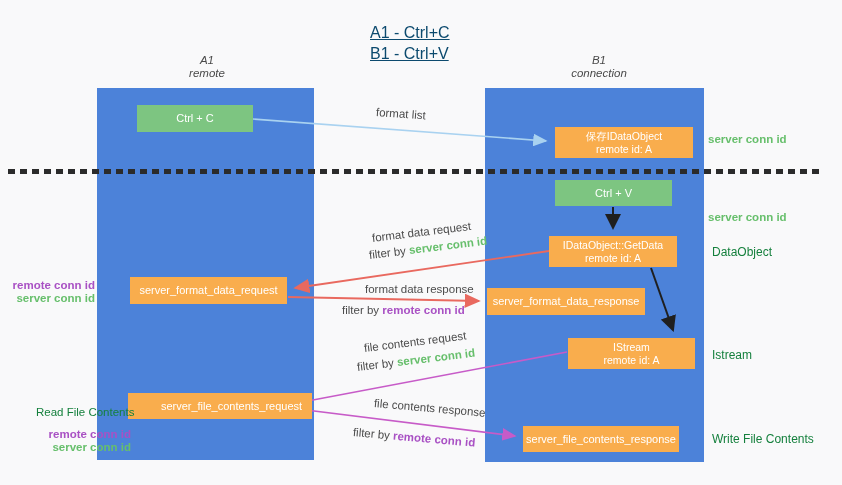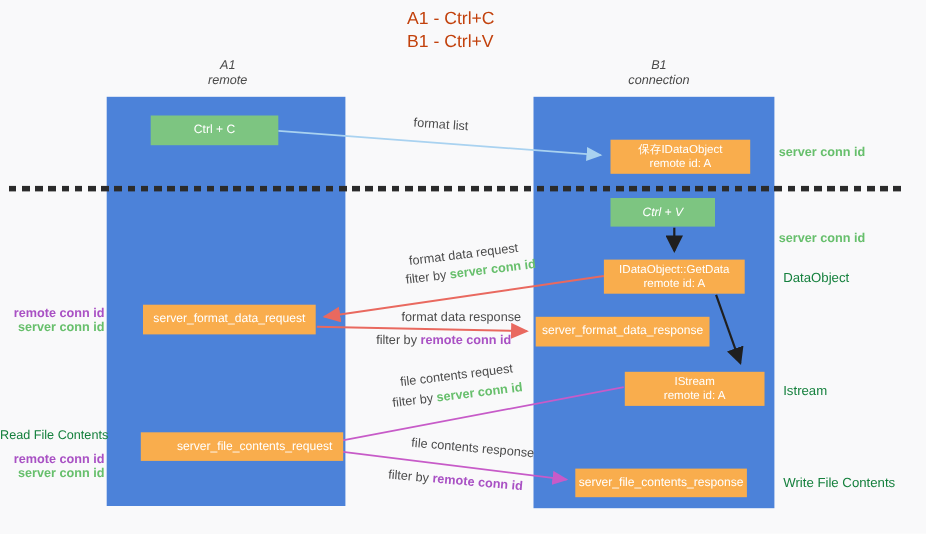--- a/index.html
+++ b/index.html
@@ -2,40 +2,40 @@
 <html style="--background: #f9f9fa; --lifeline-blue: #4c82d9; --box-green: #7dc581; --box-orange: #f9ad4d; --arrow-blue: #a9d2f0; --arrow-red: #e9695f; --arrow-magenta: #c75bc8; --arrow-black: #1f1f1f; --text-green: #67bf6c; --text-purple: #a951c4;"><head>
 <meta charset="utf-8">
 <style>
   html,body{margin:0;padding:0;}
   .canvas{
     position:relative;width:842px;height:485px;overflow:hidden;
     background:var(--background,#f9f9fa);
     font-family:"Liberation Sans",sans-serif;
   }
   .abs{position:absolute;}
-  .title{left:370px;top:7px;font-size:16px;color:#c2410c;line-height:21px;}
+  .title{left:370px;top:22px;font-size:16px;color:#0c4a6e;line-height:21px;text-decoration:underline;}
   .col-header{width:130px;text-align:center;font-size:11.5px;color:#4a4a4a;line-height:13px;font-style:italic;}
   .hdr-a{left:142px;top:54px;}
   .hdr-b{left:534px;top:54px;}
   .lifeline{background:var(--lifeline-blue,#4c82d9);}
   .lifeline-a{left:97px;top:88px;width:217px;height:372px;}
   .lifeline-b{left:485px;top:88px;width:219px;height:374px;}
   .dotted{
     left:8px;top:169px;width:815px;height:5px;
     background:repeating-linear-gradient(to right,#2b2b2b 0 7px,transparent 7px 12px);
   }
   .box{
     color:#fff;display:flex;flex-direction:column;align-items:center;justify-content:center;
     text-align:left;font-size:11px;line-height:13px;white-space:nowrap;
   }
   .green{background:var(--box-green,#7dc581);}
   .orange{background:var(--box-orange,#f9ad4d);}
   .b-ctrlc{left:137px;top:105px;width:116px;height:27px;}
-  .b-saveobj{left:555px;top:127px;width:127px;height:31px;font-size:10.5px;}
-  .b-ctrlv{left:555px;top:180px;width:95px;height:26px;font-style:italic;}
+  .b-saveobj{left:555px;top:127px;width:138px;height:31px;font-size:10.5px;}
+  .b-ctrlv{left:555px;top:180px;width:117px;height:26px;}
   .b-getdata{left:549px;top:236px;width:128px;height:31px;font-size:10.5px;}
   .b-fmtreq{left:130px;top:277px;width:157px;height:27px;}
   .b-fmtres{left:487px;top:288px;width:158px;height:27px;}
   .b-istream{left:568px;top:338px;width:127px;height:31px;font-size:10.5px;}
   .b-filereq{left:128px;top:393px;width:161px;height:26px;padding-left:23px;}
   .b-fileres{left:523px;top:426px;width:156px;height:26px;}
   .alabel{font-size:11.5px;color:#4c4c4c;white-space:nowrap;transform-origin:left center;}
   .green-t{color:var(--text-green,#67bf6c);font-weight:bold;}
   .purple-t{color:var(--text-purple,#a951c4);font-weight:bold;}
   .r-label{left:708px;font-size:11.5px;white-space:nowrap;}
@@ -147,19 +147,19 @@
   <div class="abs r-label green-t" style="top:133px;">server conn id</div>
   <div class="abs r-label green-t" style="top:211px;">server conn id</div>
   <div class="abs r-label dark-t" style="left:712px;top:245px;">DataObject</div>
   <div class="abs r-label dark-t" style="left:712px;top:348px;">Istream</div>
   <div class="abs r-label dark-t" style="left:712px;top:432px;">Write File Contents</div>
 
   <div class="abs left-block" style="top:279px;">
     <div class="purple-t">remote conn id</div>
     <div class="green-t">server conn id</div>
   </div>
-  <div class="abs left-block" style="top:390px;">
+  <div class="abs left-block" style="top:406px;padding-left:36px;">
     <div class="dark-t" style="font-size:11.5px;margin-bottom:9px;">Read File Contents</div>
     <div class="purple-t">remote conn id</div>
     <div class="green-t">server conn id</div>
   </div>
 
 </div>
 
 </body></html>

